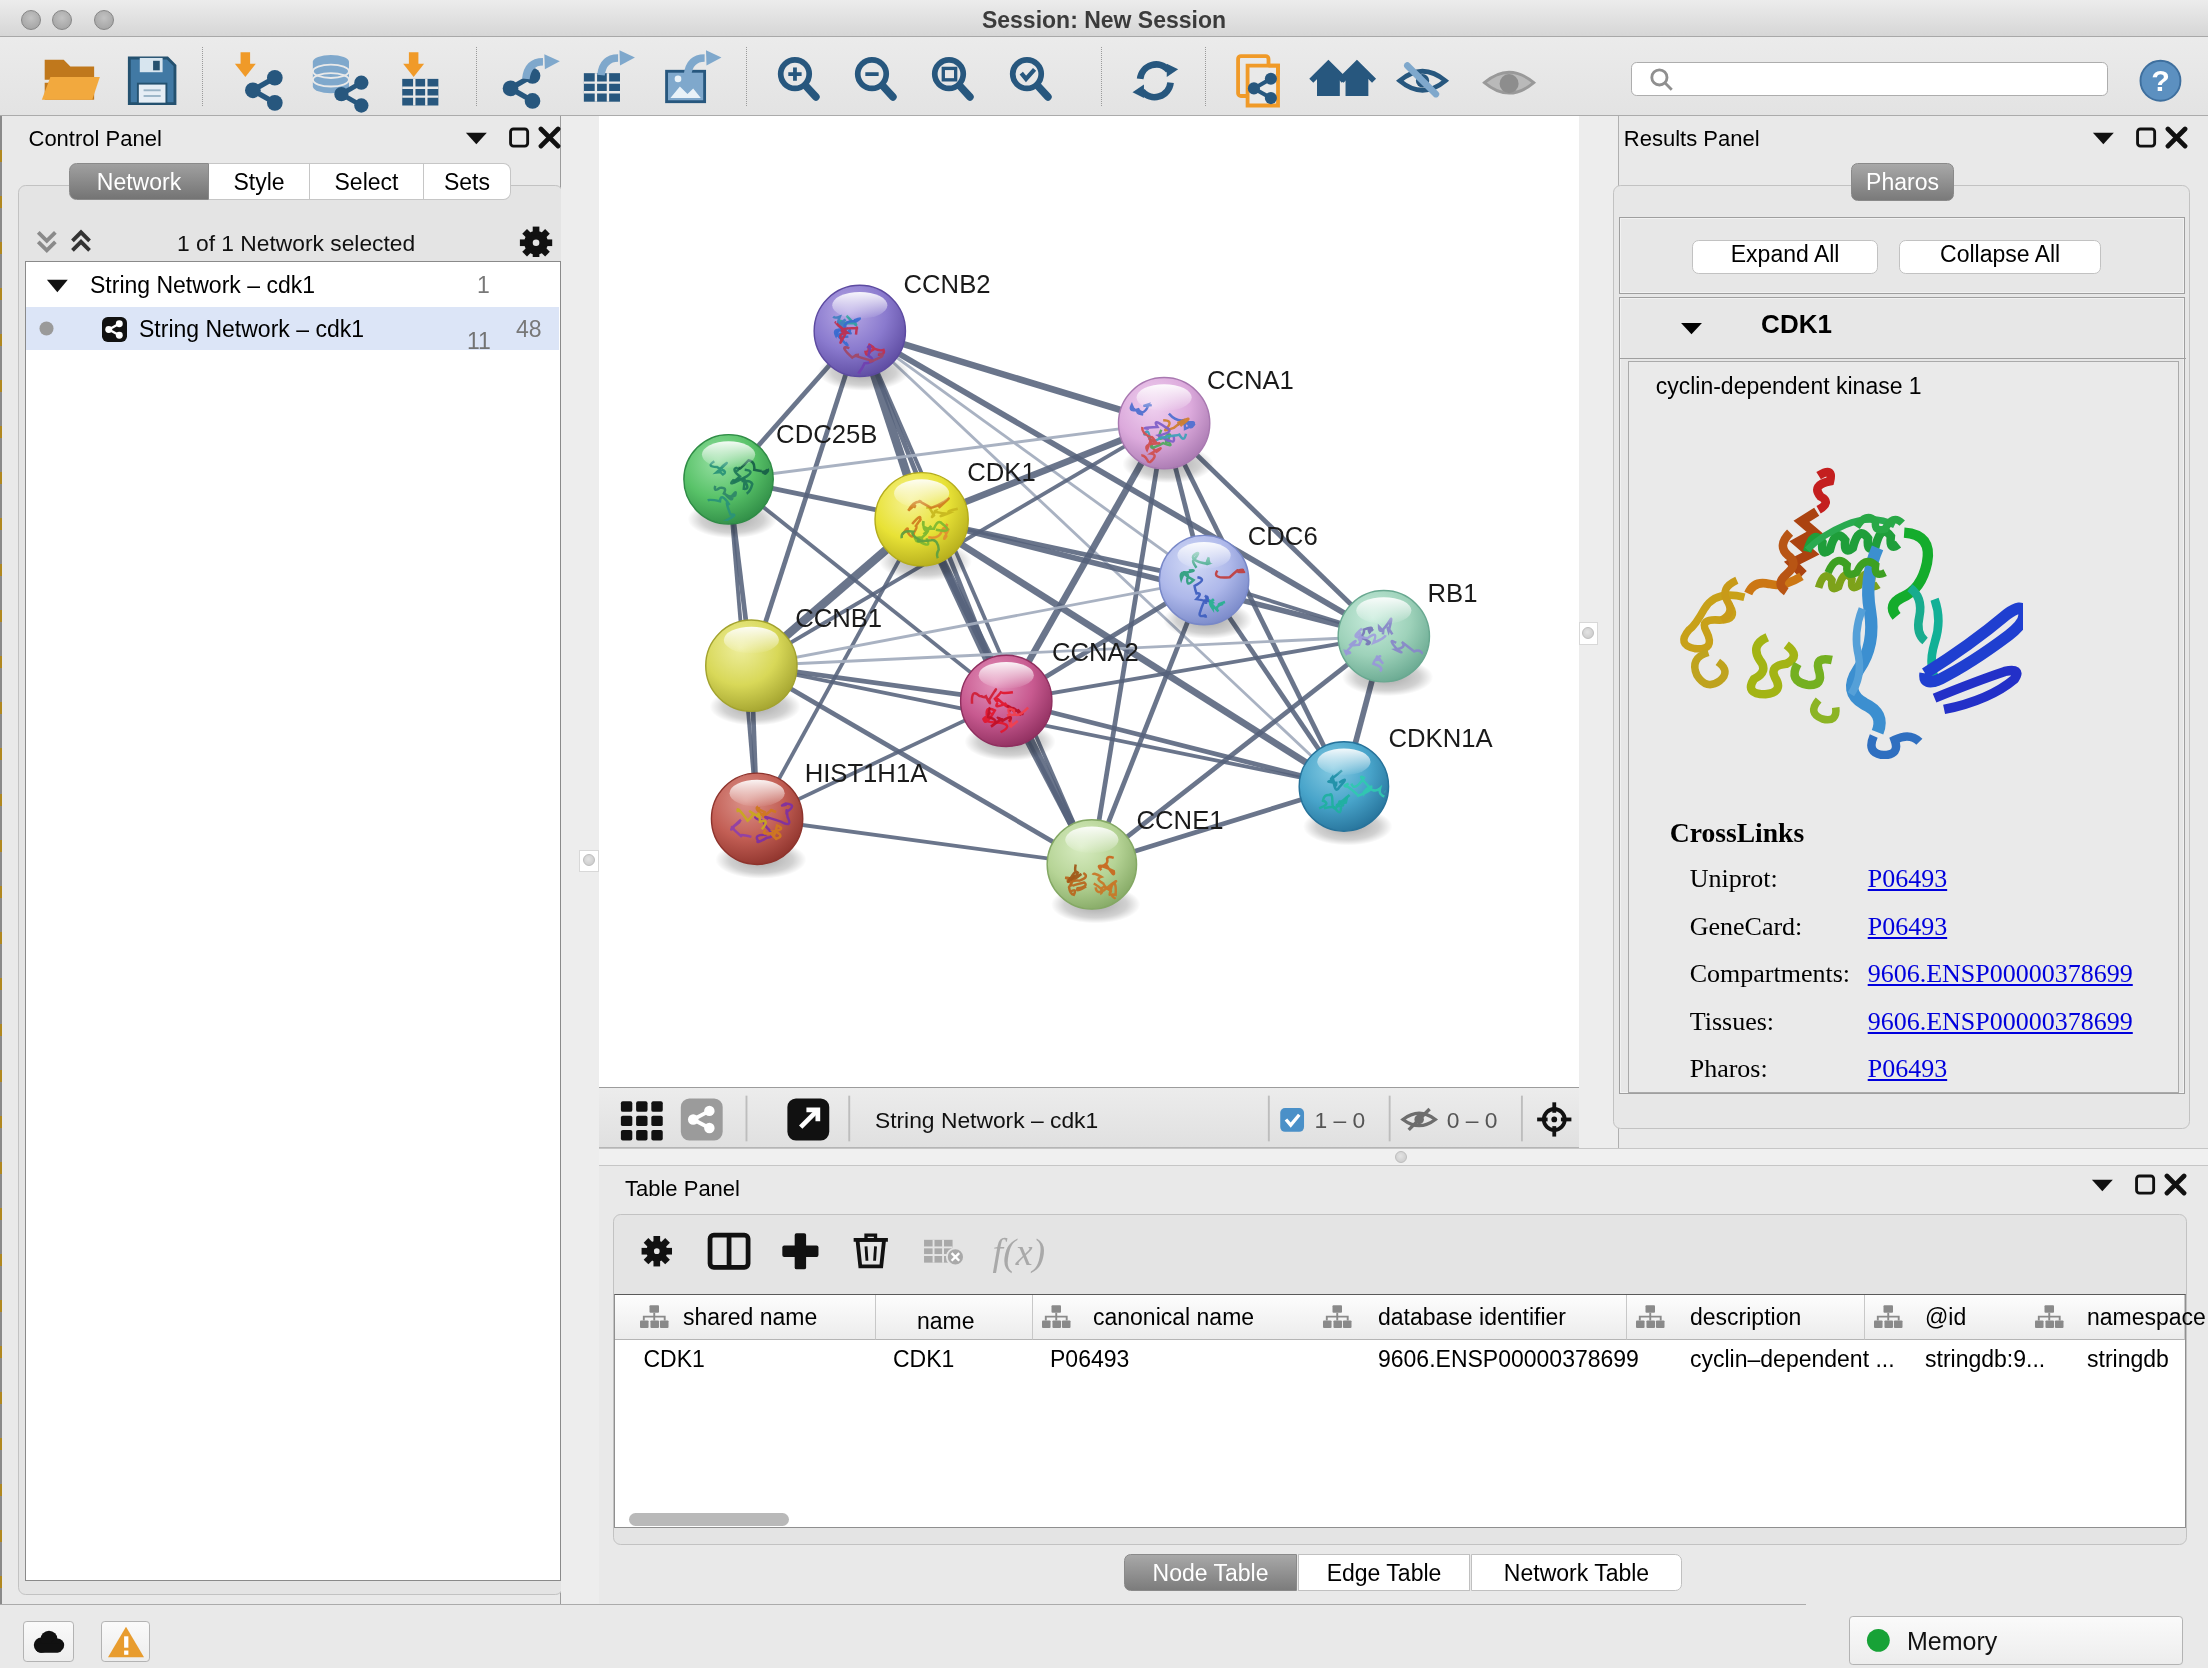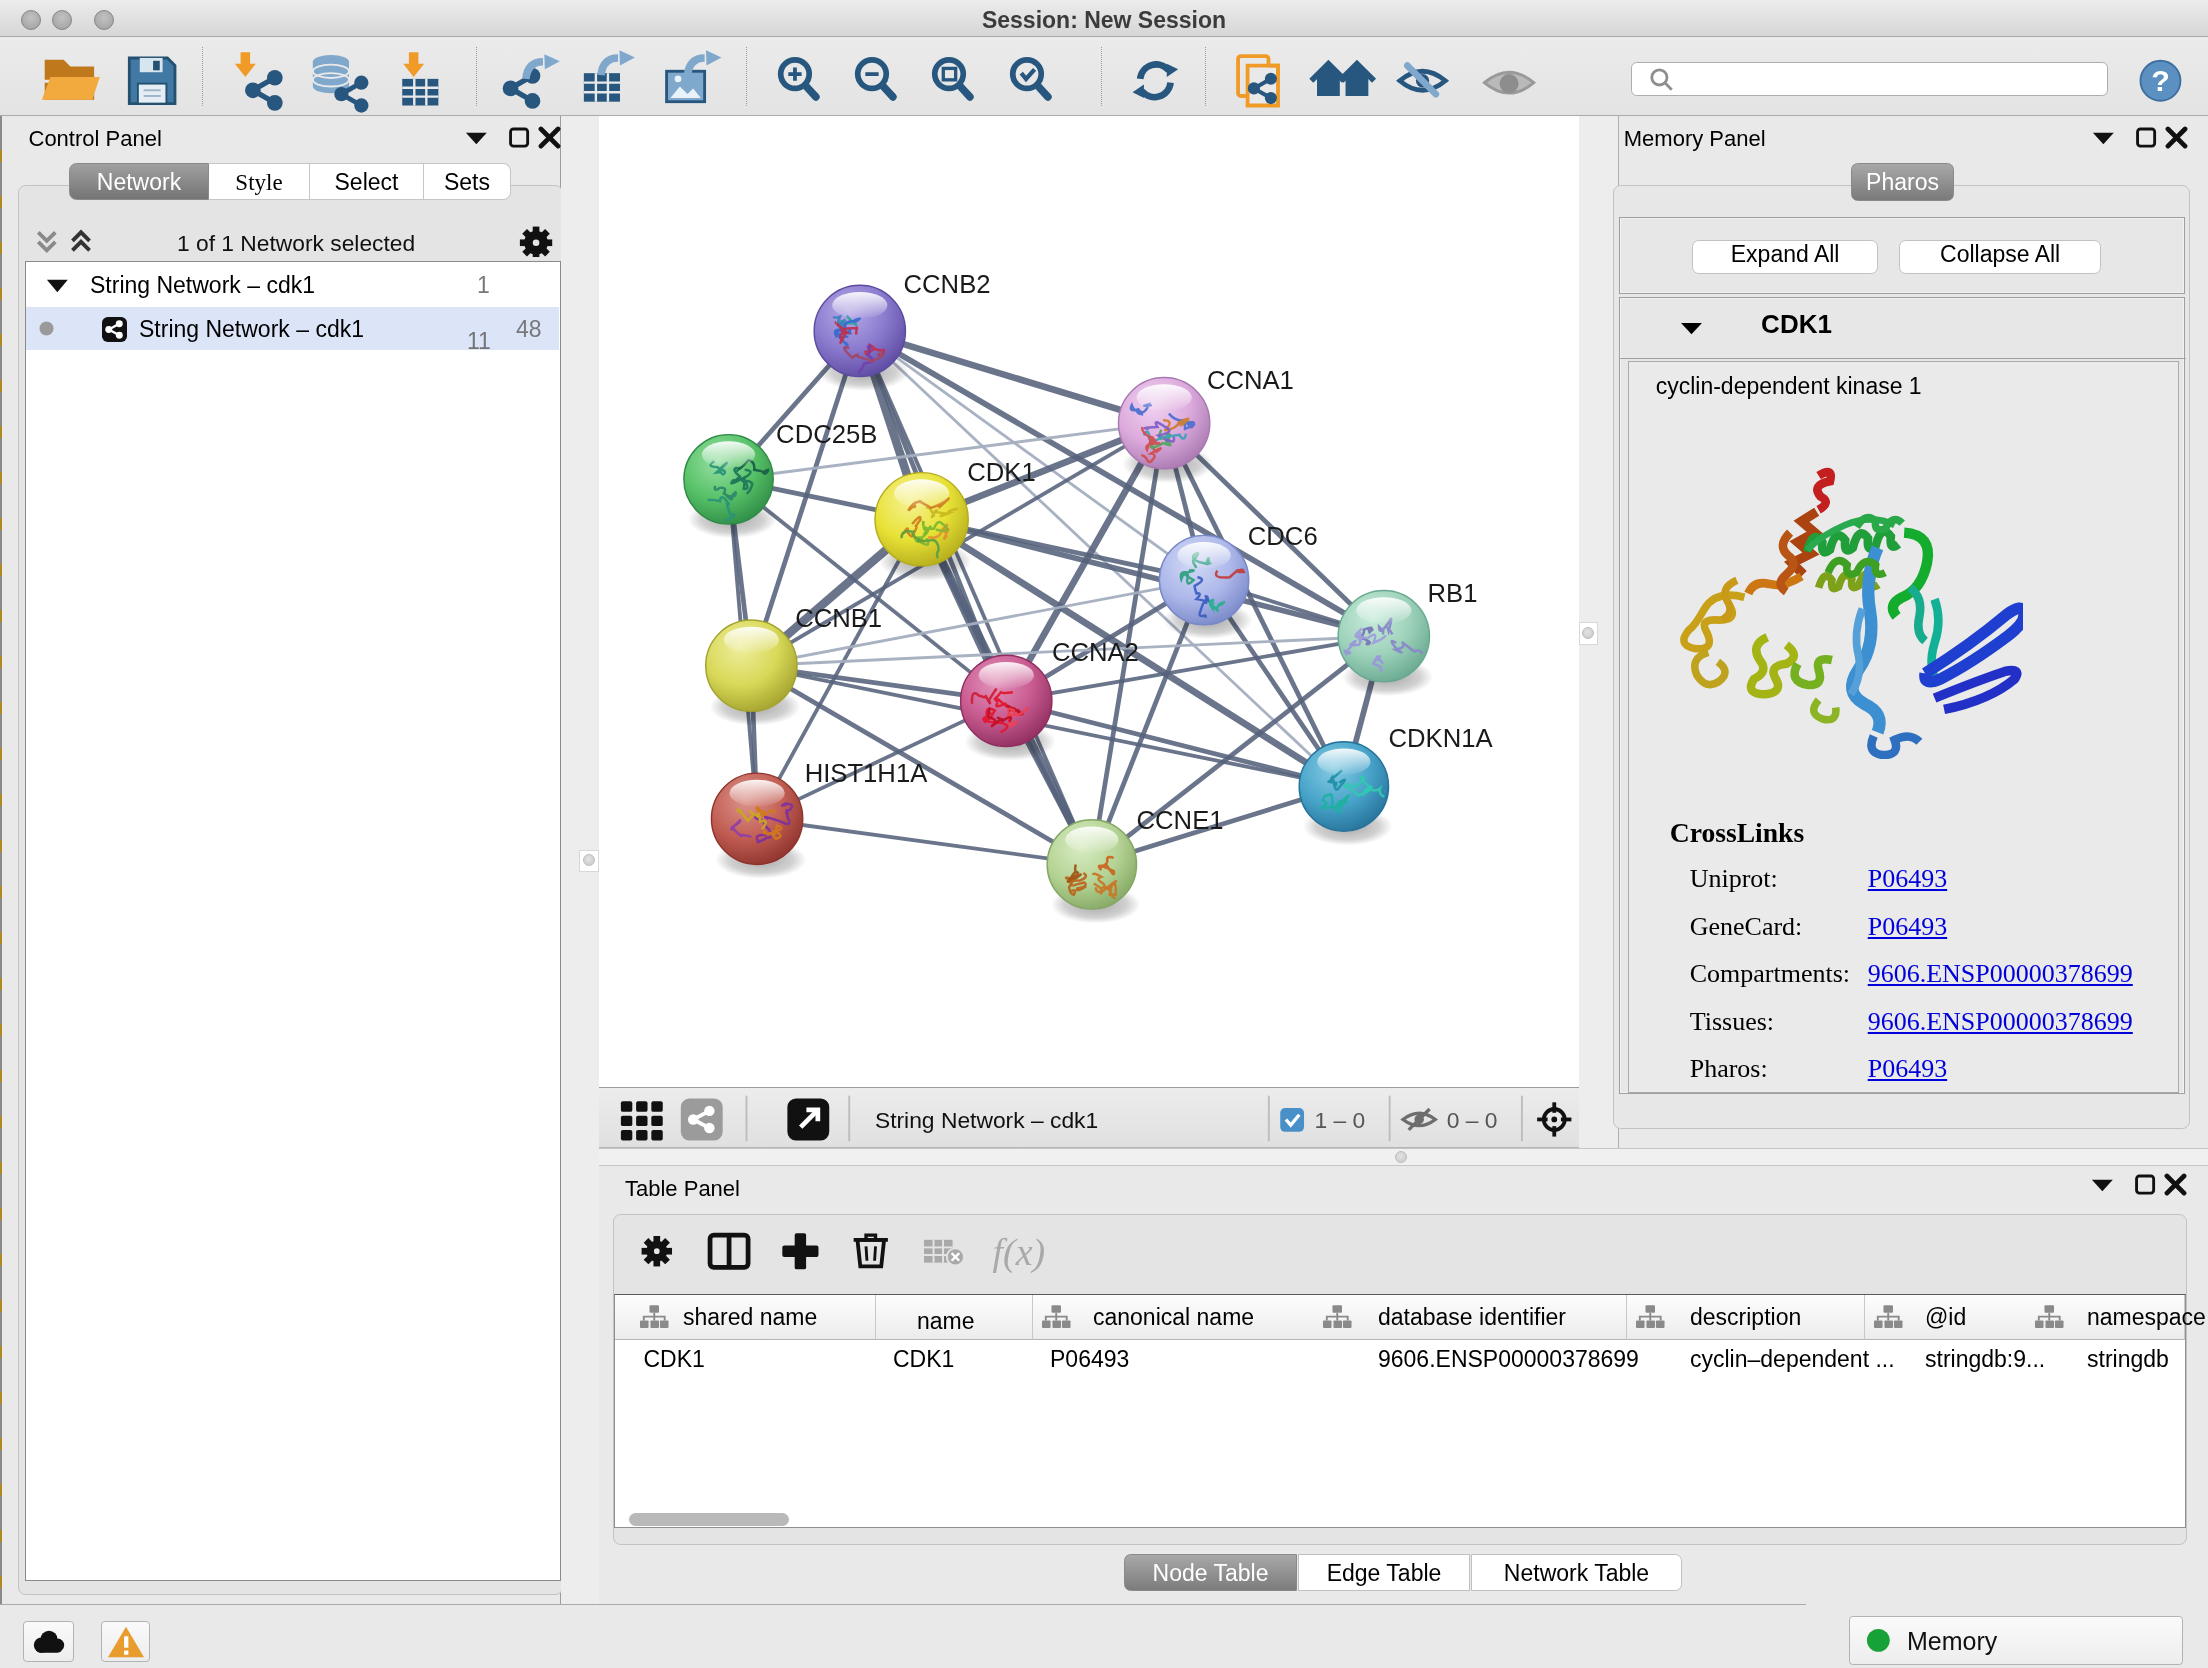--- a/index.html
+++ b/index.html
@@ -260,21 +260,21 @@
   <div class="ptitle abs" style="left:28.5px; top:9.5px;">Control Panel</div>
   <svg width="114" height="25" style="position:absolute;left:464px;top:9.5px" viewBox="0 0 120 26">
 <path d="M2,7 L24,7 L13,19 Z" fill="#111"></path>
 <rect x="49" y="3" width="18" height="18" rx="3" fill="none" stroke="#111" stroke-width="3"></rect>
 <g transform="translate(90,12)">
         <path d="M-9,-9 L9,9 M-9,9 L9,-9" stroke="#111" stroke-width="5" stroke-linecap="round"></path>
       </g>
 </svg>
   <div class="tabrow" style="left:69px;">
     <div class="tab sel first" style="width:140px;">Network</div>
-    <div class="tab" style="width:101px;font-family:Liberation Serif, serif;">Style</div>
+    <div class="tab" style="width:101px;">Style</div>
     <div class="tab" style="width:114px;">Select</div>
     <div class="tab last" style="width:87px;">Sets</div>
   </div>
   <div id="cp-box"></div>
   <svg width="561" height="38" style="position:absolute;left:0;top:103px" viewBox="0 0 590 40">
 <g stroke="#8a8a8a" stroke-width="4" fill="none">
 <path d="M40,14 l9,9 l9,-9"></path>
         <path d="M40,24 l9,9 l9,-9"></path>
       </g>
 <g stroke="#333" stroke-width="4" fill="none">
@@ -655,21 +655,21 @@
 <circle cx="0" cy="0" r="3" fill="#111"></circle>
       </g>
     </svg>
   </div>
 <div class="abs" id="vsplit2">
     <div class="grip" style="left:0px; top:506px; width:19px; height:23px;"></div>
   <div class="gripc" style="left:2.9px; top:511px; width:12.4px; height:12.4px;"></div>
   </div>
 
 <div class="abs" id="rpanel">
-  <div class="ptitle abs" style="left:4.8px; top:9.5px;">Memory Panel</div>
+  <div class="ptitle abs" style="left:4.8px; top:9.5px;">Results Panel</div>
   <div id="stringtab">Pharos</div>
   <svg width="114" height="25" style="position:absolute;left:472px;top:9.5px" viewBox="0 0 120 26">
 <path d="M2,7 L24,7 L13,19 Z" fill="#111"></path>
 <rect x="49" y="3" width="18" height="18" rx="3" fill="none" stroke="#111" stroke-width="3"></rect>
 <g transform="translate(90,12)">
         <path d="M-9,-9 L9,9 M-9,9 L9,-9" stroke="#111" stroke-width="5" stroke-linecap="round"></path>
       </g>
 </svg>
   <div id="rp-box">
     <div id="rp-b1">

